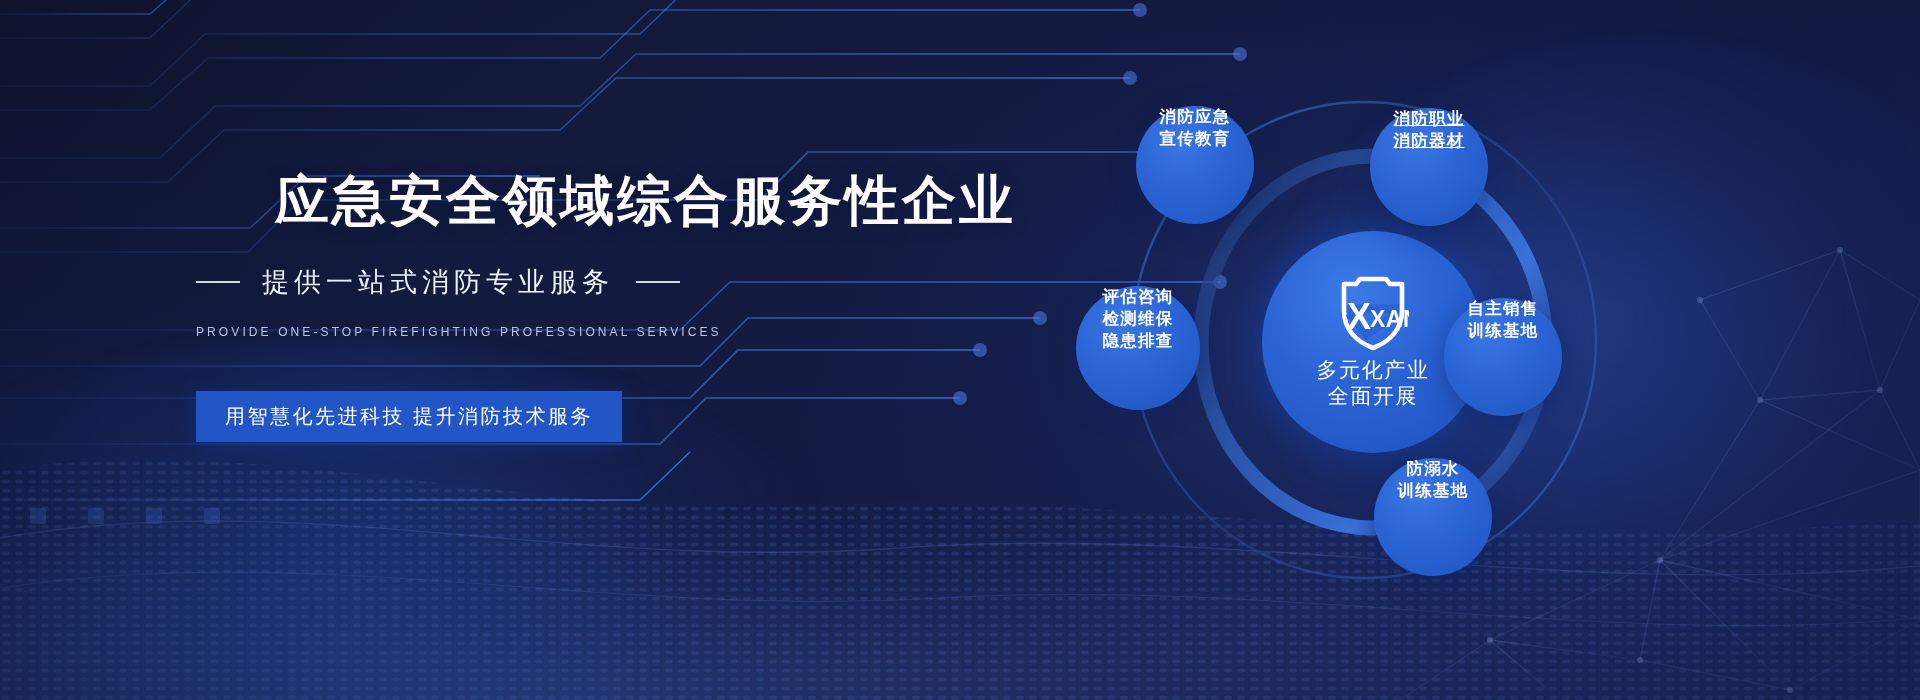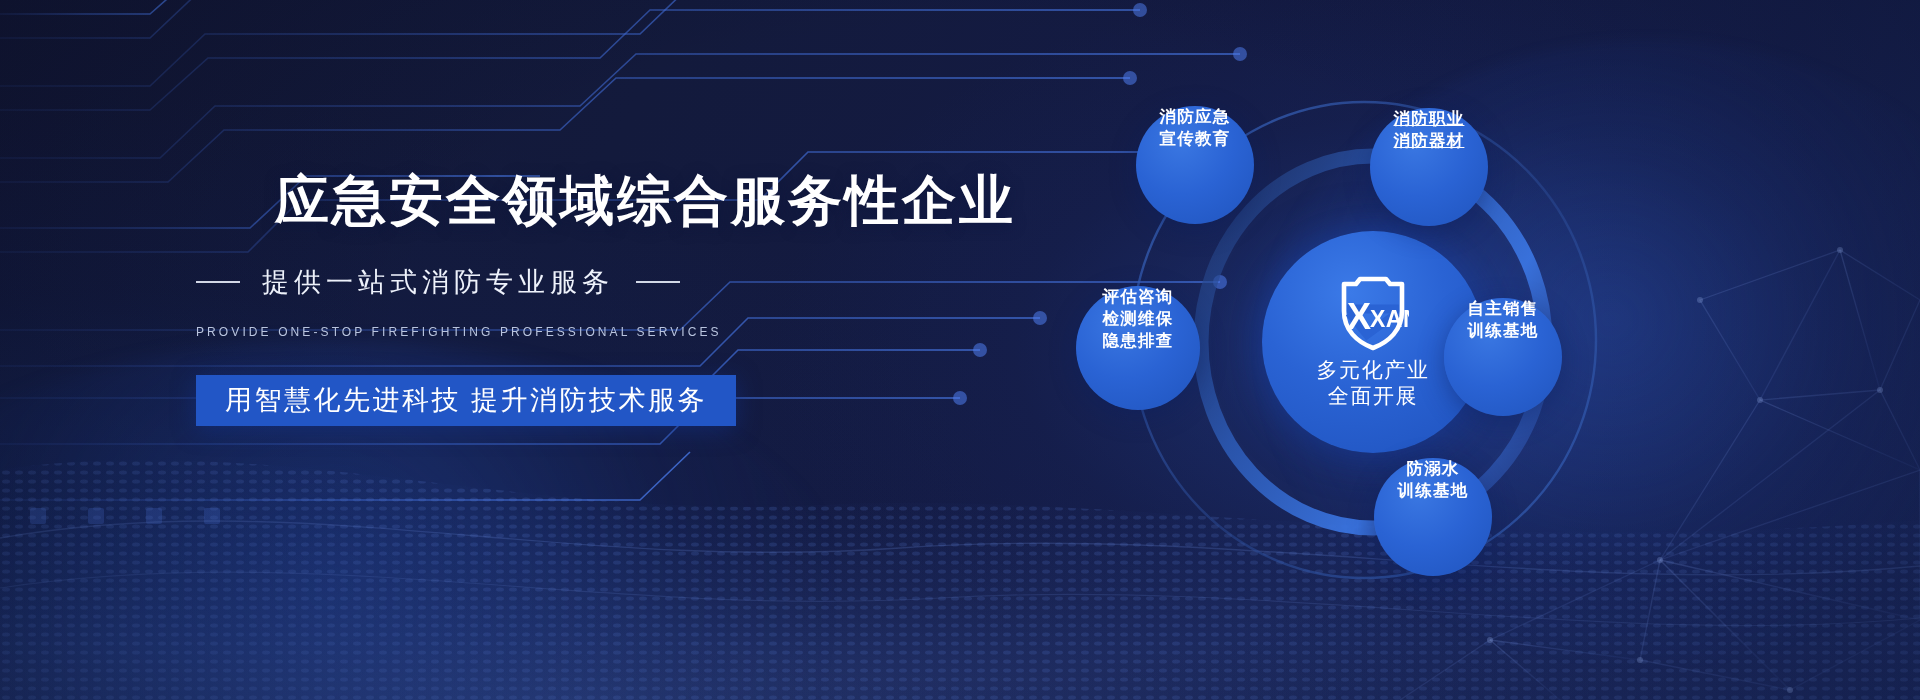--- a/index.html
+++ b/index.html
@@ -82,26 +82,26 @@
     font-size:12px;
     color:#b9c4de;
     letter-spacing:3.1px;
     font-weight:normal;
     white-space:nowrap;
   }
   .cta {
     display:inline-flex;
     align-items:center;
     justify-content:center;
-    margin-top:36px;
+    margin-top:52px;
     height:51px;
     padding:0 29px;
     background:#2256c6;
     color:#ffffff;
-    font-size:27px;
+    font-size:20px;
     letter-spacing:2.5px;
     white-space:nowrap;
     border:none;
     cursor:pointer;
     font-family:inherit;
     box-shadow:0 4px 22px rgba(18,50,140,0.5);
   }
 
   
   .diagram {

